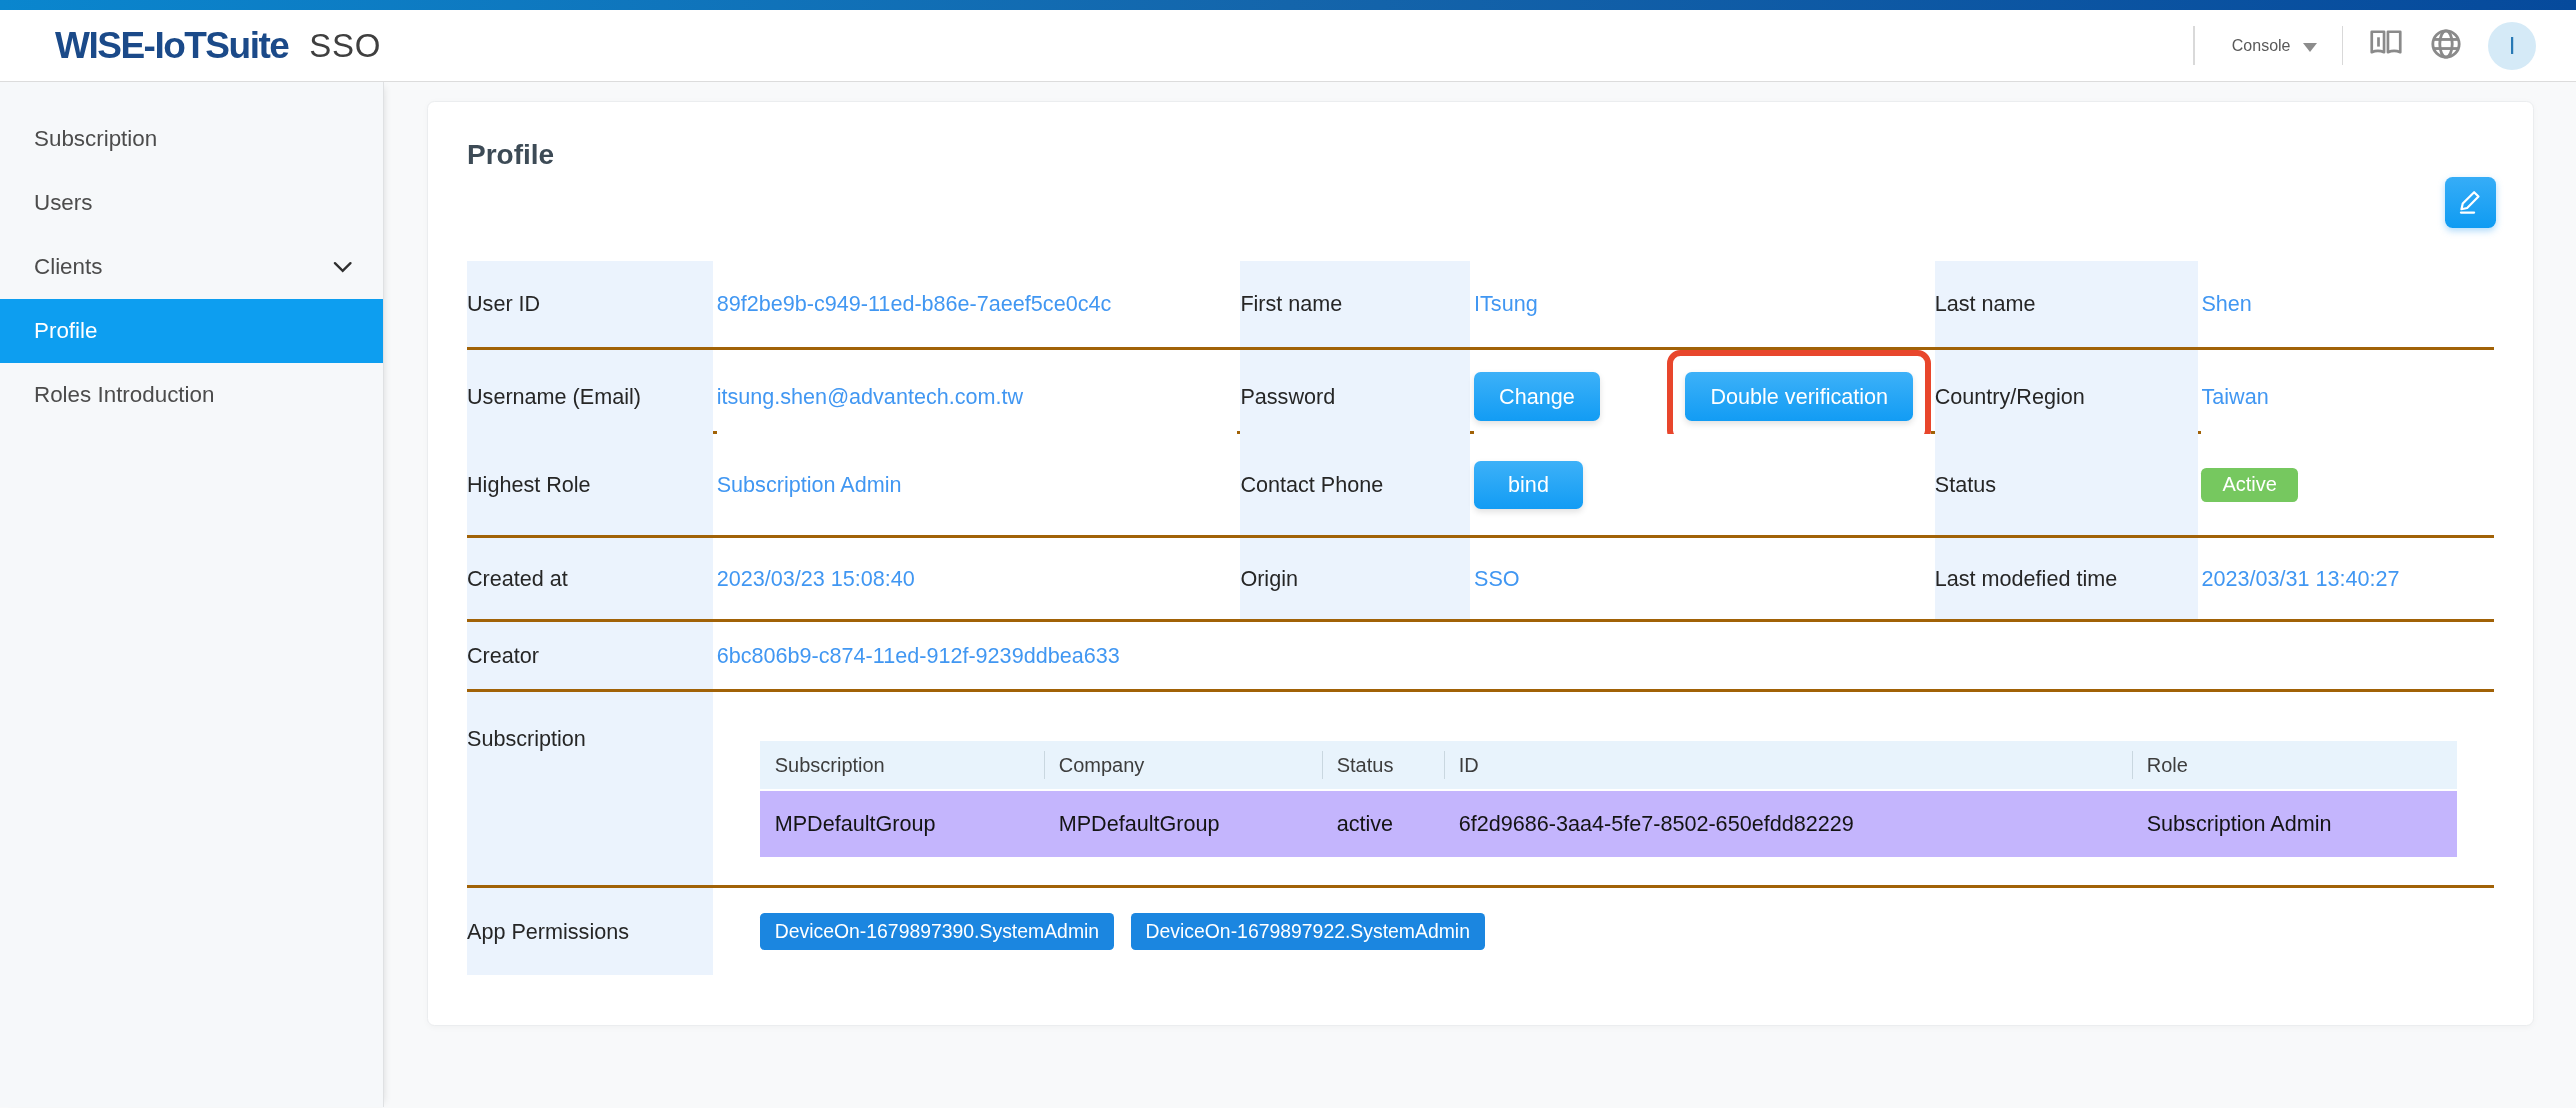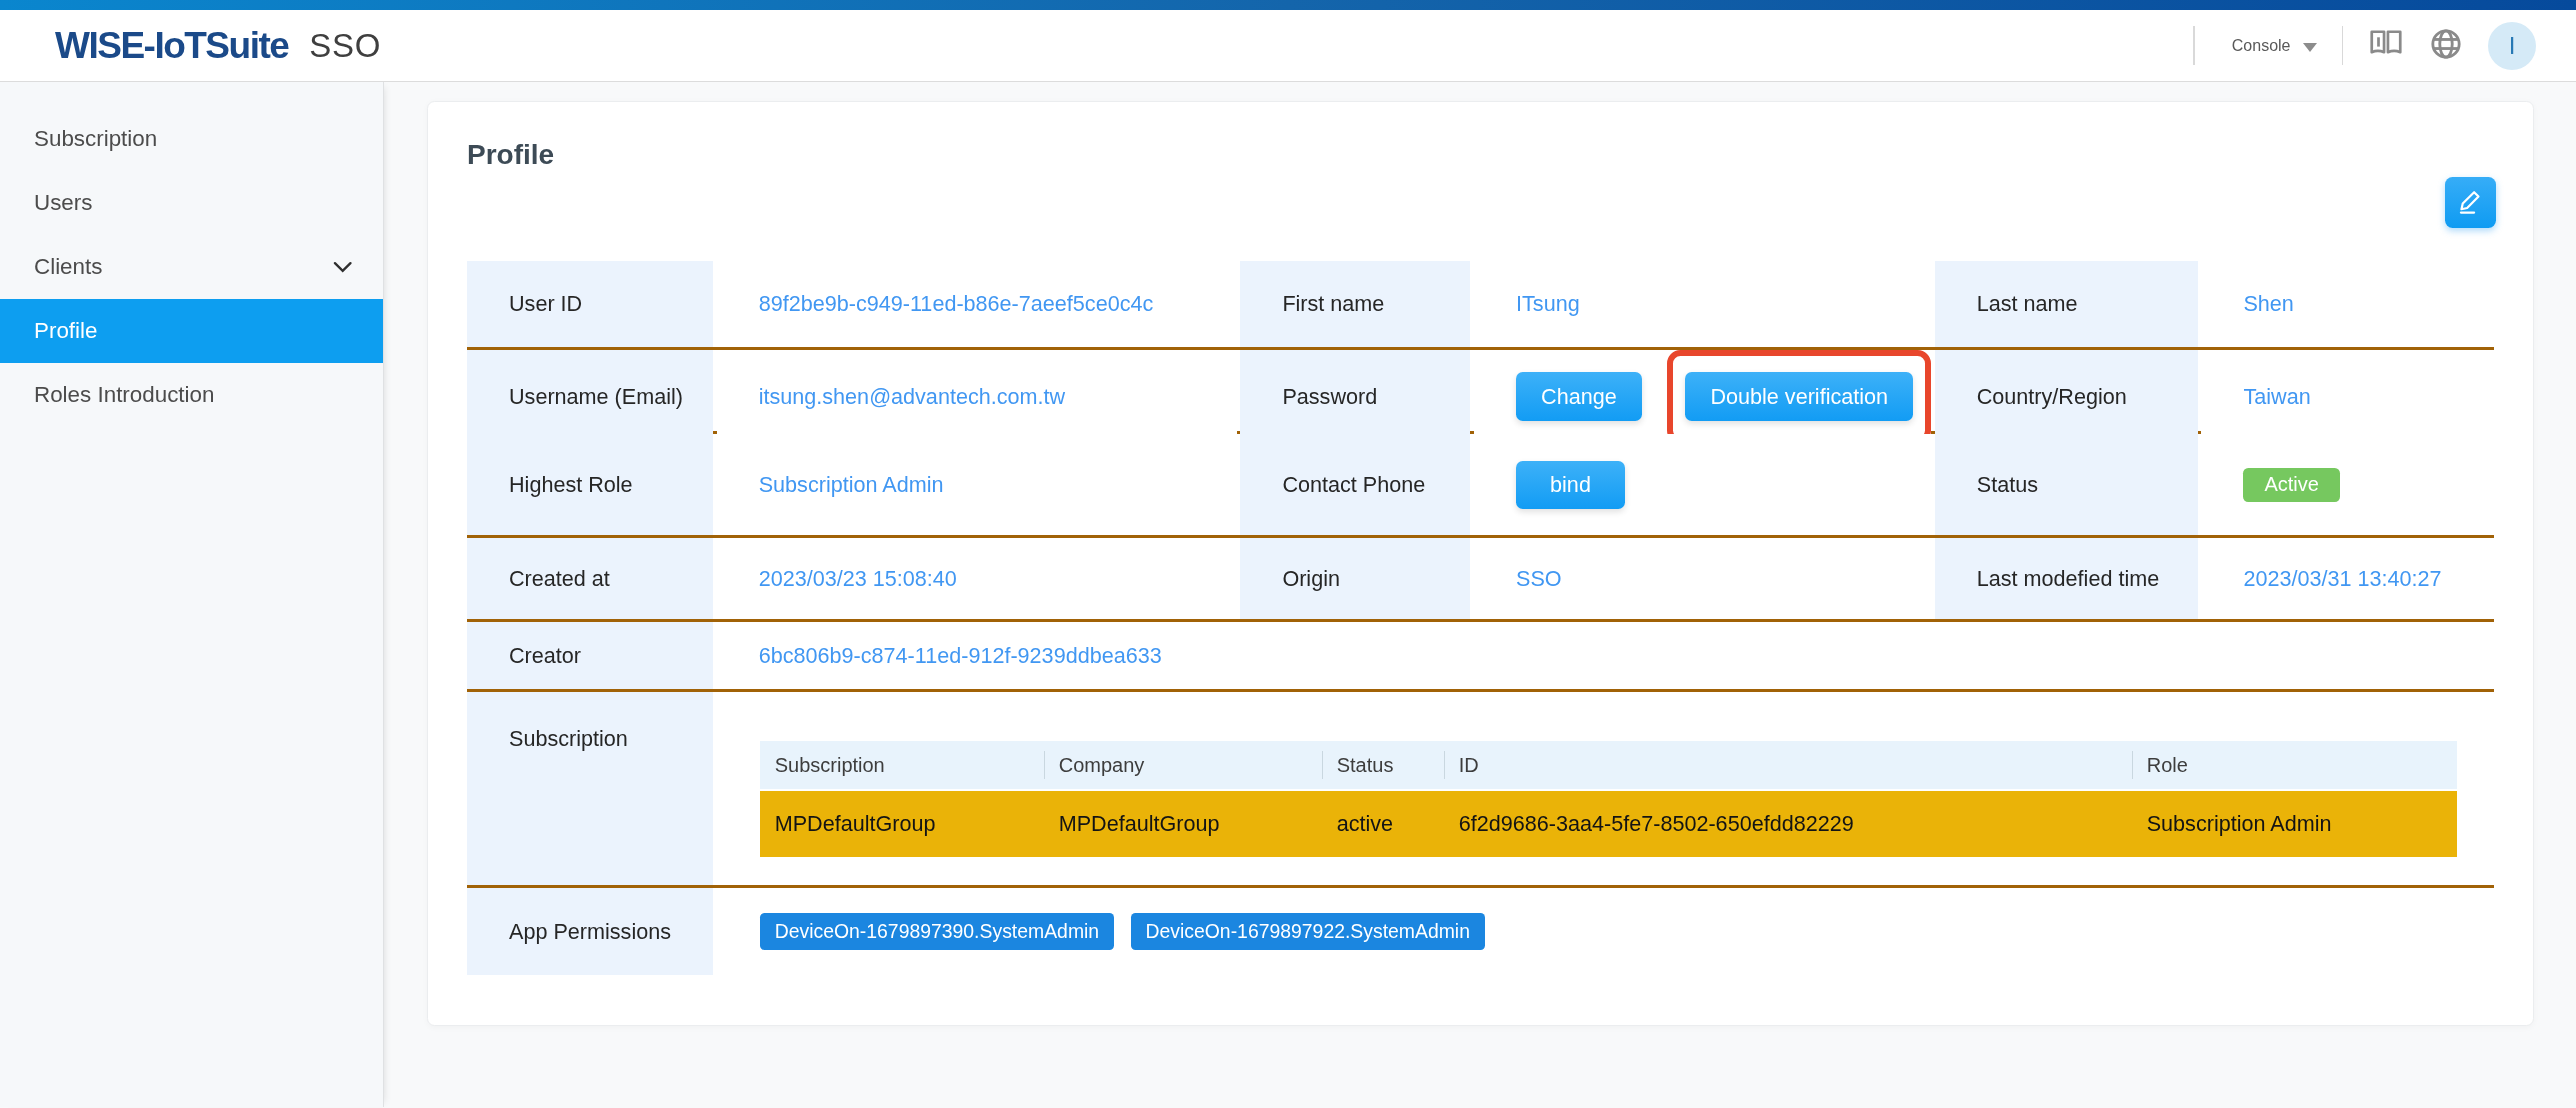--- a/index.html
+++ b/index.html
@@ -48,21 +48,21 @@
     box-shadow:0 3px 7.5px rgba(30,150,240,0.35);
     display:flex; align-items:center; justify-content:center; }
 
   
   .grid { margin-top:90px; }
   .grow { display:grid; grid-template-columns:246px 520px 230px 457px 263px 295px;
     column-gap:3.7px; }
   .grow + .grow { border-top:3px solid #a16207; }
   .r1{height:86px}.r2{height:84px}.r3{height:104px}.r4{height:84px}
   .r5{height:70px}.r6{height:196px}.r7{height:90px}
-  .cell { display:flex; align-items:center; padding-left:42px; font-size:21.6px; }
+  .cell { display:flex; align-items:center; font-size:21.6px; }
   .cell.label { background:#ebf3fd; color:#262626; }
   .cell.value { background:#fff; color:#4197f2; }
   .cell.span { grid-column:2 / 7; }
 
   .btn { display:inline-flex; align-items:center; justify-content:center;
     height:49px; padding:0 25px; border:none; border-radius:6.7px; cursor:pointer;
     background:linear-gradient(180deg,#3db1f8 0%,#129cf4 100%);
     color:#fff; font-size:21.6px; font-family:inherit;
     box-shadow:0 3px 6px rgba(0,0,0,0.12); white-space:nowrap; }
   .btn.small { height:48px; padding:0 34px; }
@@ -72,21 +72,21 @@
   .badge { display:inline-flex; align-items:center; justify-content:center;
     height:34px; padding:0 21px; background:#76c85f; border-radius:5.2px;
     color:#fff; font-size:20px; }
 
   
   .subs-label { align-items:flex-start; padding-top:34px; }
   .subs-cell { display:block; padding-top:49px; padding-left:43px; }
   .subtable { width:1697px; }
   .subrow { display:grid; grid-template-columns:284px 278px 122px 688px 325px; }
   .subrow.head { background:#e8f3fc; height:48px; }
-  .subrow.body { background:#eab308; height:66px; margin-top:2.2px; }
+  .subrow.body { background:#c4b5fd; height:66px; margin-top:2.2px; }
   .scell { display:flex; align-items:center; padding-left:15px; position:relative; }
   .subrow.head .scell { font-size:20px; color:#3d3d3d; }
   .subrow.body .scell { font-size:21.6px; color:#141414; }
   .subrow.head .scell + .scell::before { content:""; position:absolute; left:0; top:9.7px;
     bottom:9.7px; width:1.5px; background:#c9d7e0; }
 
   
   .chips-cell { gap:16.4px; padding-left:43px; }
   .chip { display:inline-flex; align-items:center; height:37px; padding:0 15px;
     background:#1b86e0; border-radius:4.5px; color:#fff; font-size:19.4px; cursor:pointer;

